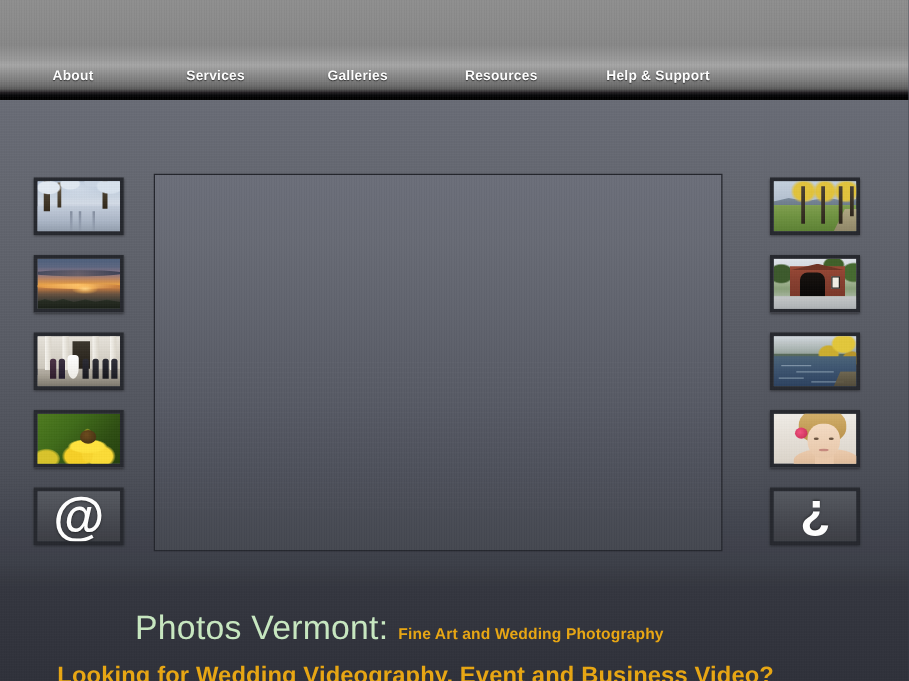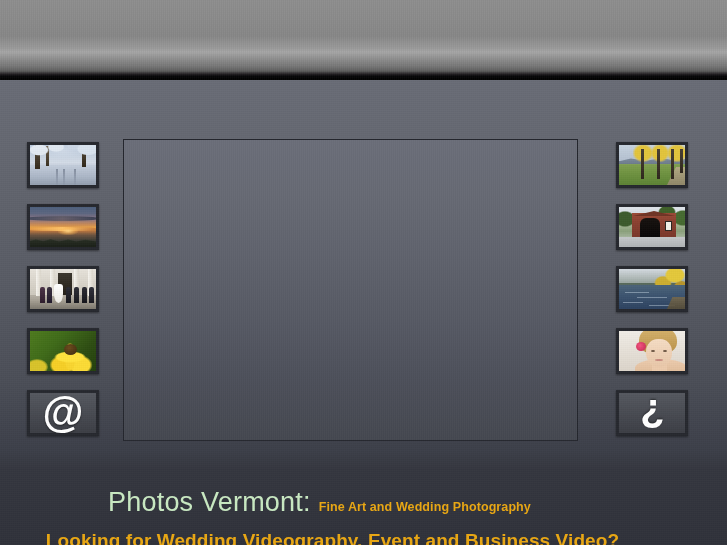--- a/index.html
+++ b/index.html
@@ -439,20 +439,27 @@
     letter-spacing: .1px;
   }
 </style>
 </head>
 <body>
 
 <div id="page">
 
   <div id="header">
     <div class="grain"></div>
+    <div id="navbar">
+      <a class="nav-item" style="left: 42px;">About</a>
+      <a class="nav-item" style="left: 149px;">Services</a>
+      <a class="nav-item" style="left: 262px;">Galleries</a>
+      <a class="nav-item" style="left: 372px;">Resources</a>
+      <a class="nav-item" style="left: 485px;">Help &amp; Support</a>
+    </div>
   </div>
 
   <div class="thumb-col" id="thumbs-left">
 
     <div class="thumb">
       <div class="art art-snow">
         <div class="road"></div>
         <div class="track" style="left:26px"></div>
         <div class="track" style="left:33px"></div>
         <div class="track" style="left:44px"></div>

